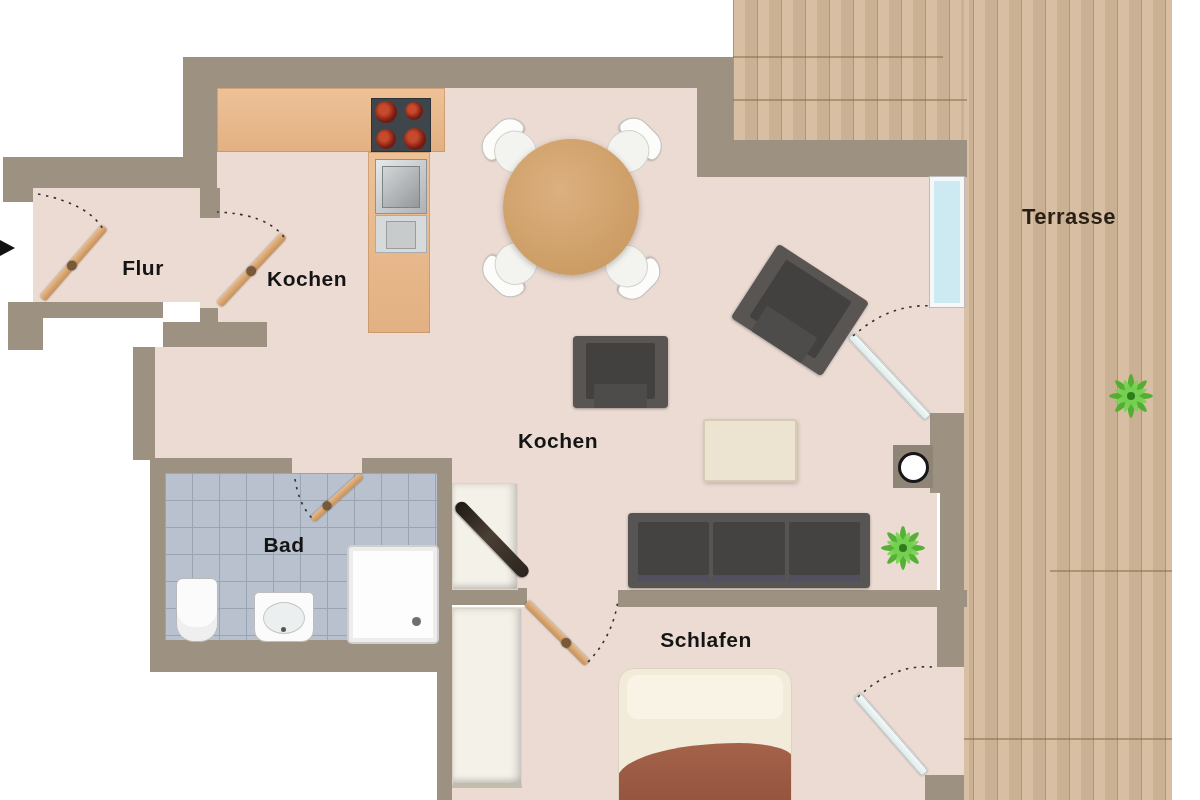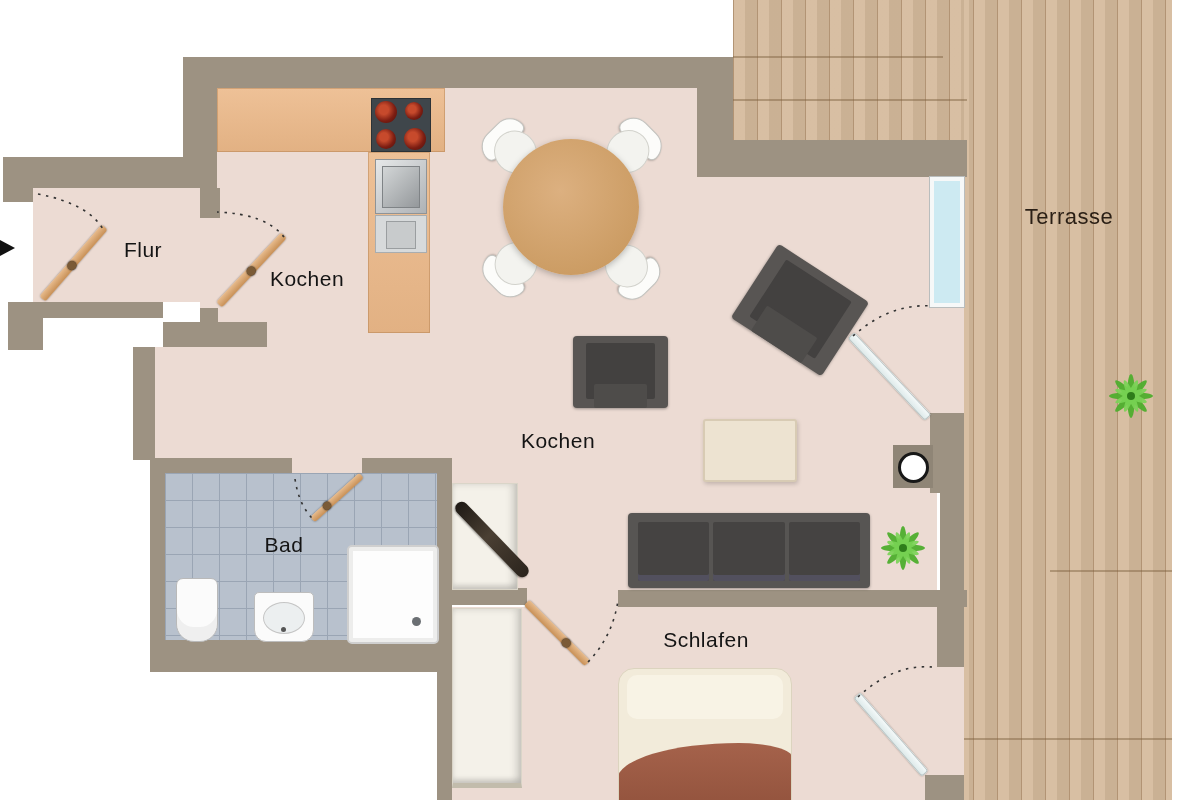--- a/index.html
+++ b/index.html
@@ -21,21 +21,21 @@
   .counter{position:absolute;z-index:2;background:linear-gradient(180deg,#eec197,#e2b183);
            box-shadow:inset 0 0 0 1px rgba(160,110,60,.35);}
   .leaf{position:absolute;z-index:5;border-radius:3px;
         background:linear-gradient(180deg,#e7bb8d,#c89056);
         box-shadow:0 0 2px rgba(0,0,0,.45);}
   .leaf.white{background:linear-gradient(180deg,#f7fbfb,#dbe8e8);
         box-shadow:0 0 2px rgba(0,0,0,.4), inset 0 0 0 1px #b9c4c4;}
   .knob{position:absolute;width:9px;height:9px;border-radius:50%;
         background:#7a5a36;box-shadow:0 0 2px #000;top:0px;}
   .label{position:absolute;z-index:7;color:#141414;font-size:21px;
-         transform:translate(-50%,-50%);white-space:nowrap;letter-spacing:.5px;}
+         transform:translate(-50%,-50%);white-space:nowrap;letter-spacing:.5px;font-weight:bold;}
   .window{position:absolute;z-index:3;background:#cdeaf2;border:4px solid #f6f8f8;
           box-shadow:0 0 0 1px #b9bdbd;}
   .chair{position:absolute;width:52px;height:58px;z-index:4;}
   .chair-back{position:absolute;top:0;left:2px;width:48px;height:22px;
               border-radius:24px 24px 9px 9px;background:#fcfcfa;
               border:1px solid #c3c4c0;box-shadow:0 1px 2px rgba(0,0,0,.25);}
   .chair-seat{position:absolute;top:11px;left:6px;width:40px;height:42px;border-radius:50%;
               background:#f3f3ef;border:1px solid #d2d2cc;}
   .ac{background:#585553;border-radius:4px;box-shadow:0 1px 3px rgba(0,0,0,.35);}
   .ac-in{position:absolute;left:14%;right:14%;top:10%;bottom:12%;background:#434140;border-radius:2px;}
@@ -229,20 +229,20 @@
       <g fill="#79d455" opacity="0.9">
         <ellipse cx="26" cy="26" rx="17" ry="3.4" transform="rotate(22 26 26)"></ellipse>
         <ellipse cx="26" cy="26" rx="17" ry="3.4" transform="rotate(67 26 26)"></ellipse>
         <ellipse cx="26" cy="26" rx="17" ry="3.4" transform="rotate(112 26 26)"></ellipse>
         <ellipse cx="26" cy="26" rx="17" ry="3.4" transform="rotate(157 26 26)"></ellipse>
       </g>
       <circle cx="26" cy="26" r="4" fill="#2e7d1a"></circle>
     </g>
   </svg>
 
-  <div class="label" style="left:143px;top:250px;">Flur</div>
+  <div class="label" style="left:143px;top:268px;">Flur</div>
   <div class="label" style="left:307px;top:279px;text-align:right;">Kochen</div>
   <div class="label" style="left:558px;top:441px;">Kochen</div>
   <div class="label" style="left:284px;top:545px;">Bad</div>
   <div class="label" style="left:706px;top:640px;">Schlafen</div>
   <div class="label" style="left:1069px;top:217px;color:#2a1f15;font-size:22px;">Terrasse</div>
 
 </div>
 
 </body></html>

